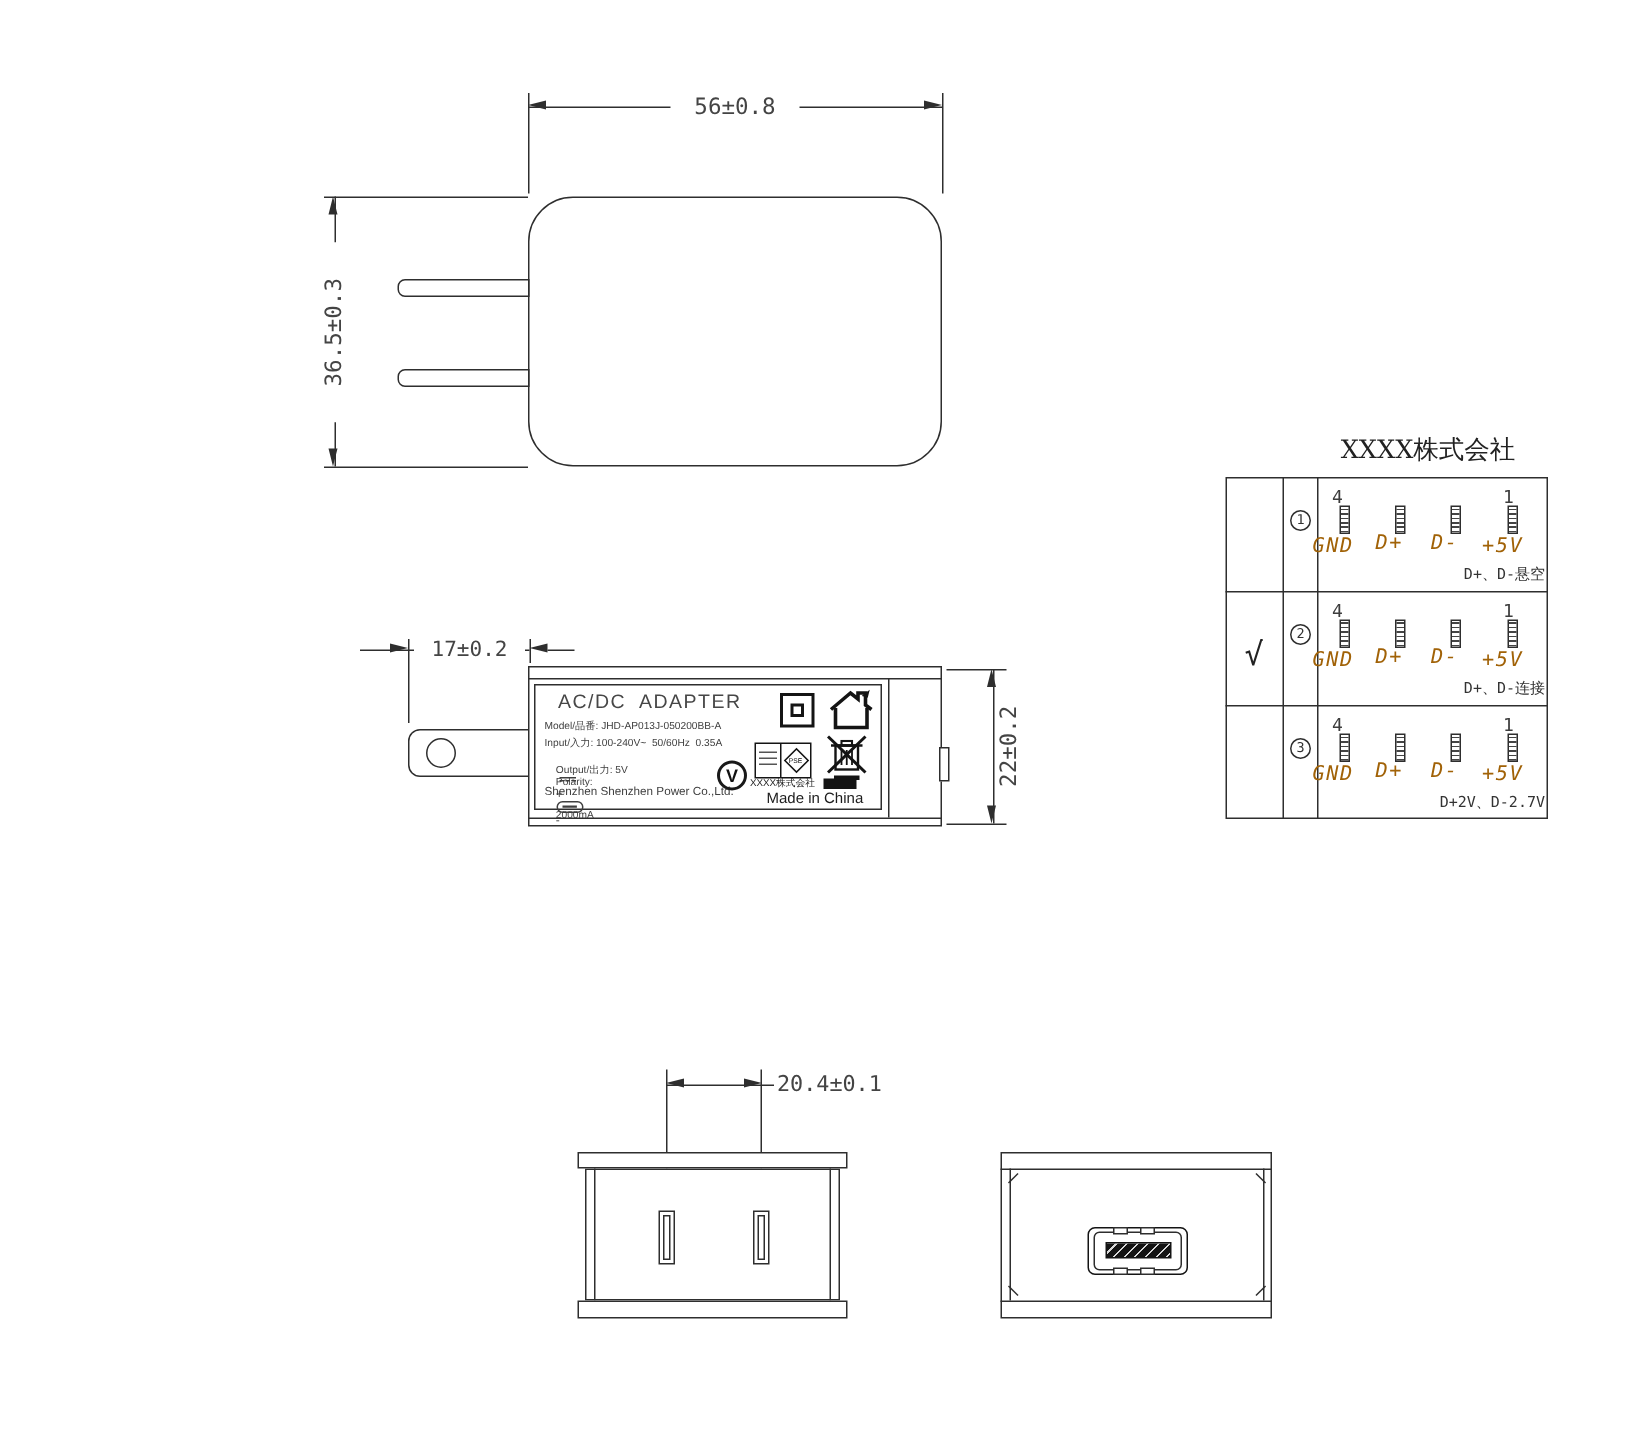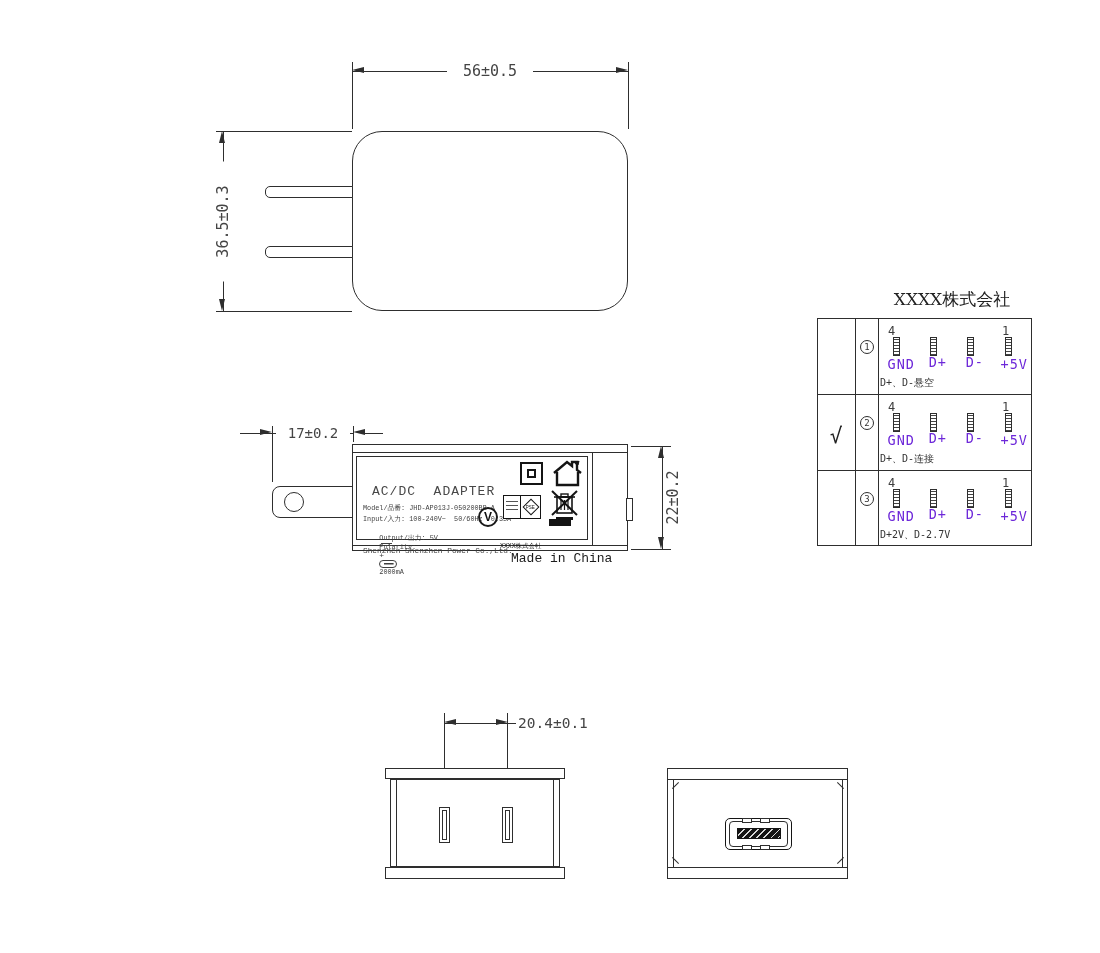--- a/index.html
+++ b/index.html
@@ -10,40 +10,40 @@
   .v{position:absolute;width:1px;background:#2e2e2e;}
   .box{position:absolute;border:1px solid #2e2e2e;background:#fff;}
   .txt{position:absolute;white-space:pre;}
   .dim{font-size:15px;color:#444;background:#fff;text-align:center;line-height:17px;}
   .rot{transform:rotate(-90deg);}
   .ar{position:absolute;width:0;height:0;}
   .ar-l{border-right:12px solid #2e2e2e;border-top:3.5px solid transparent;border-bottom:3.5px solid transparent;}
   .ar-r{border-left:12px solid #2e2e2e;border-top:3.5px solid transparent;border-bottom:3.5px solid transparent;}
   .ar-u{border-bottom:12px solid #2e2e2e;border-left:3.5px solid transparent;border-right:3.5px solid transparent;}
   .ar-d{border-top:12px solid #2e2e2e;border-left:3.5px solid transparent;border-right:3.5px solid transparent;}
-  .lab{font-family:Liberation Mono, monospace;color:#3f3f3f;margin-top:24px;}
+  .lab{font-family:Liberation Sans, sans-serif;color:#3f3f3f;}
   .pin{position:absolute;width:7px;border:1px solid #2e2e2e;
        background:repeating-linear-gradient(0deg,#444 0 1px,#fff 1px 3px);}
   .circ-num{position:absolute;width:14px;height:14px;border:1px solid #2e2e2e;border-radius:50%;
             font-size:9px;line-height:13px;text-align:center;color:#333;background:#fff;}
-  .tbl-note{position:absolute;font-size:10px;color:#333;text-align:left;
+  .tbl-note{position:absolute;font-size:10px;color:#333;text-align:right;
             font-family:"DejaVu Sans Mono",monospace;}
-  .pinlabel{position:absolute;font-size:13.5px;color:#6d28d9;text-align:right;letter-spacing:1px;}
+  .pinlabel{position:absolute;font-size:13.5px;color:#a16207;text-align:left;letter-spacing:1px;font-style:italic;}
   .hatch{background:repeating-linear-gradient(135deg,#141414 0 4px,#d8d8d8 4px 5px);}
   svg{position:absolute;}
 </style>
 </head>
 <body>
 
 <div id="canvas">
 
   <div class="h" style="left:352px;top:71px;width:276px;"></div>
   <div class="ar ar-l" style="left:352px;top:67px;"></div>
   <div class="ar ar-r" style="left:616px;top:67px;"></div>
-  <div class="txt dim" style="left:447px;top:63px;width:86px;">56±0.5</div>
+  <div class="txt dim" style="left:447px;top:63px;width:86px;">56±0.8</div>
   <div class="v" style="left:352px;top:62px;height:67px;"></div>
   <div class="v" style="left:628px;top:62px;height:67px;"></div>
 
   <div class="box" style="left:352px;top:131px;width:276px;height:180px;border-radius:30px;"></div>
   <div class="box" style="left:265px;top:186px;width:88px;height:12px;border-radius:5px 0 0 5px;"></div>
   <div class="box" style="left:265px;top:246px;width:88px;height:12px;border-radius:5px 0 0 5px;"></div>
 
   <div class="h" style="left:216px;top:131px;width:136px;"></div>
   <div class="h" style="left:216px;top:311px;width:136px;"></div>
   <div class="v" style="left:223px;top:131px;height:180px;"></div>
@@ -127,21 +127,21 @@
     <line x1="10" y1="11" x2="10" y2="21" stroke="#141414" stroke-width="1.2"></line>
     <line x1="13.5" y1="11" x2="13.5" y2="21" stroke="#141414" stroke-width="1.2"></line>
     <line x1="17" y1="11" x2="17" y2="21" stroke="#141414" stroke-width="1.2"></line>
     <line x1="1" y1="2" x2="26" y2="26" stroke="#141414" stroke-width="2"></line>
     <line x1="26" y1="2" x2="1" y2="26" stroke="#141414" stroke-width="2"></line>
     <line x1="5" y1="29.5" x2="22" y2="29.5" stroke="#141414" stroke-width="3"></line>
   </svg>
 
   <div class="txt lab" style="left:500px;top:518px;font-size:6.5px;color:#1c1c1c;">XXXX株式会社</div>
   <div style="position:absolute;left:549px;top:519px;width:22px;height:7px;background:#141414;"></div>
-  <div class="txt lab" style="left:511px;top:527px;font-size:13px;color:#1c1c1c;">Made in China</div>
+  <div class="txt lab" style="left:511px;top:527px;font-size:10px;color:#1c1c1c;">Made in China</div>
 
   <div class="txt" style="left:872px;top:288px;width:160px;text-align:center;font-size:17px;font-family:'DejaVu Serif',serif;color:#222;">XXXX株式会社</div>
   <div class="box" style="left:817px;top:318px;width:215px;height:228px;border-color:#2e2e2e;"></div>
   <div class="v" style="left:855px;top:318px;height:228px;"></div>
   <div class="v" style="left:878px;top:318px;height:228px;"></div>
   <div class="h" style="left:817px;top:394px;width:215px;"></div>
   <div class="h" style="left:817px;top:470px;width:215px;"></div>
 
   <div class="txt" style="left:818px;top:348px;width:36px;text-align:center;font-size:21px;color:#222;"></div>
   <div class="circ-num" style="left:860px;top:340px;">1</div>

